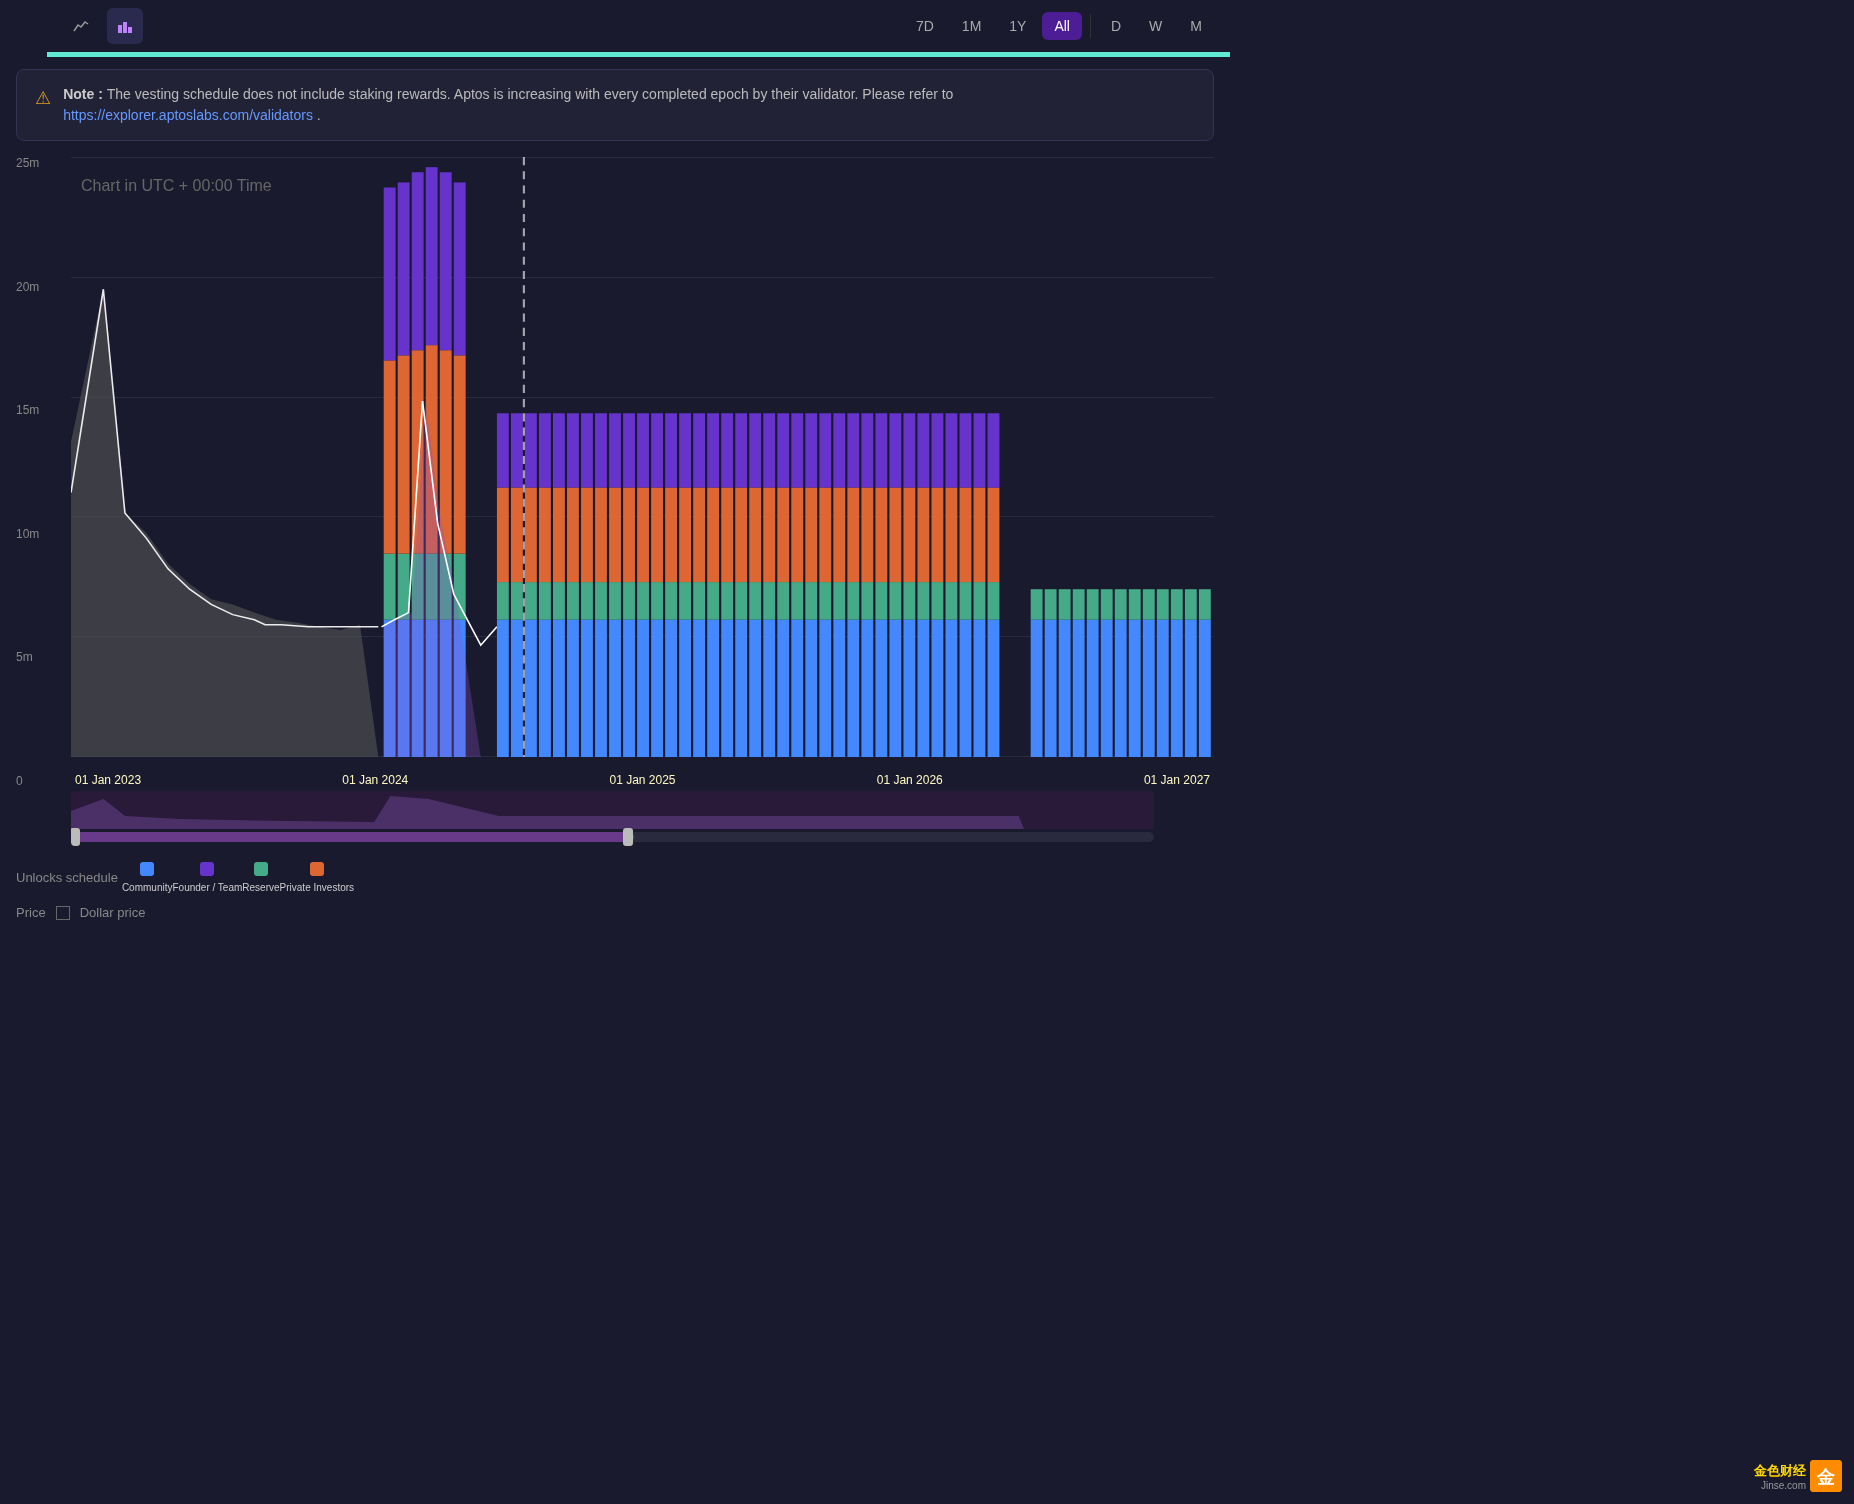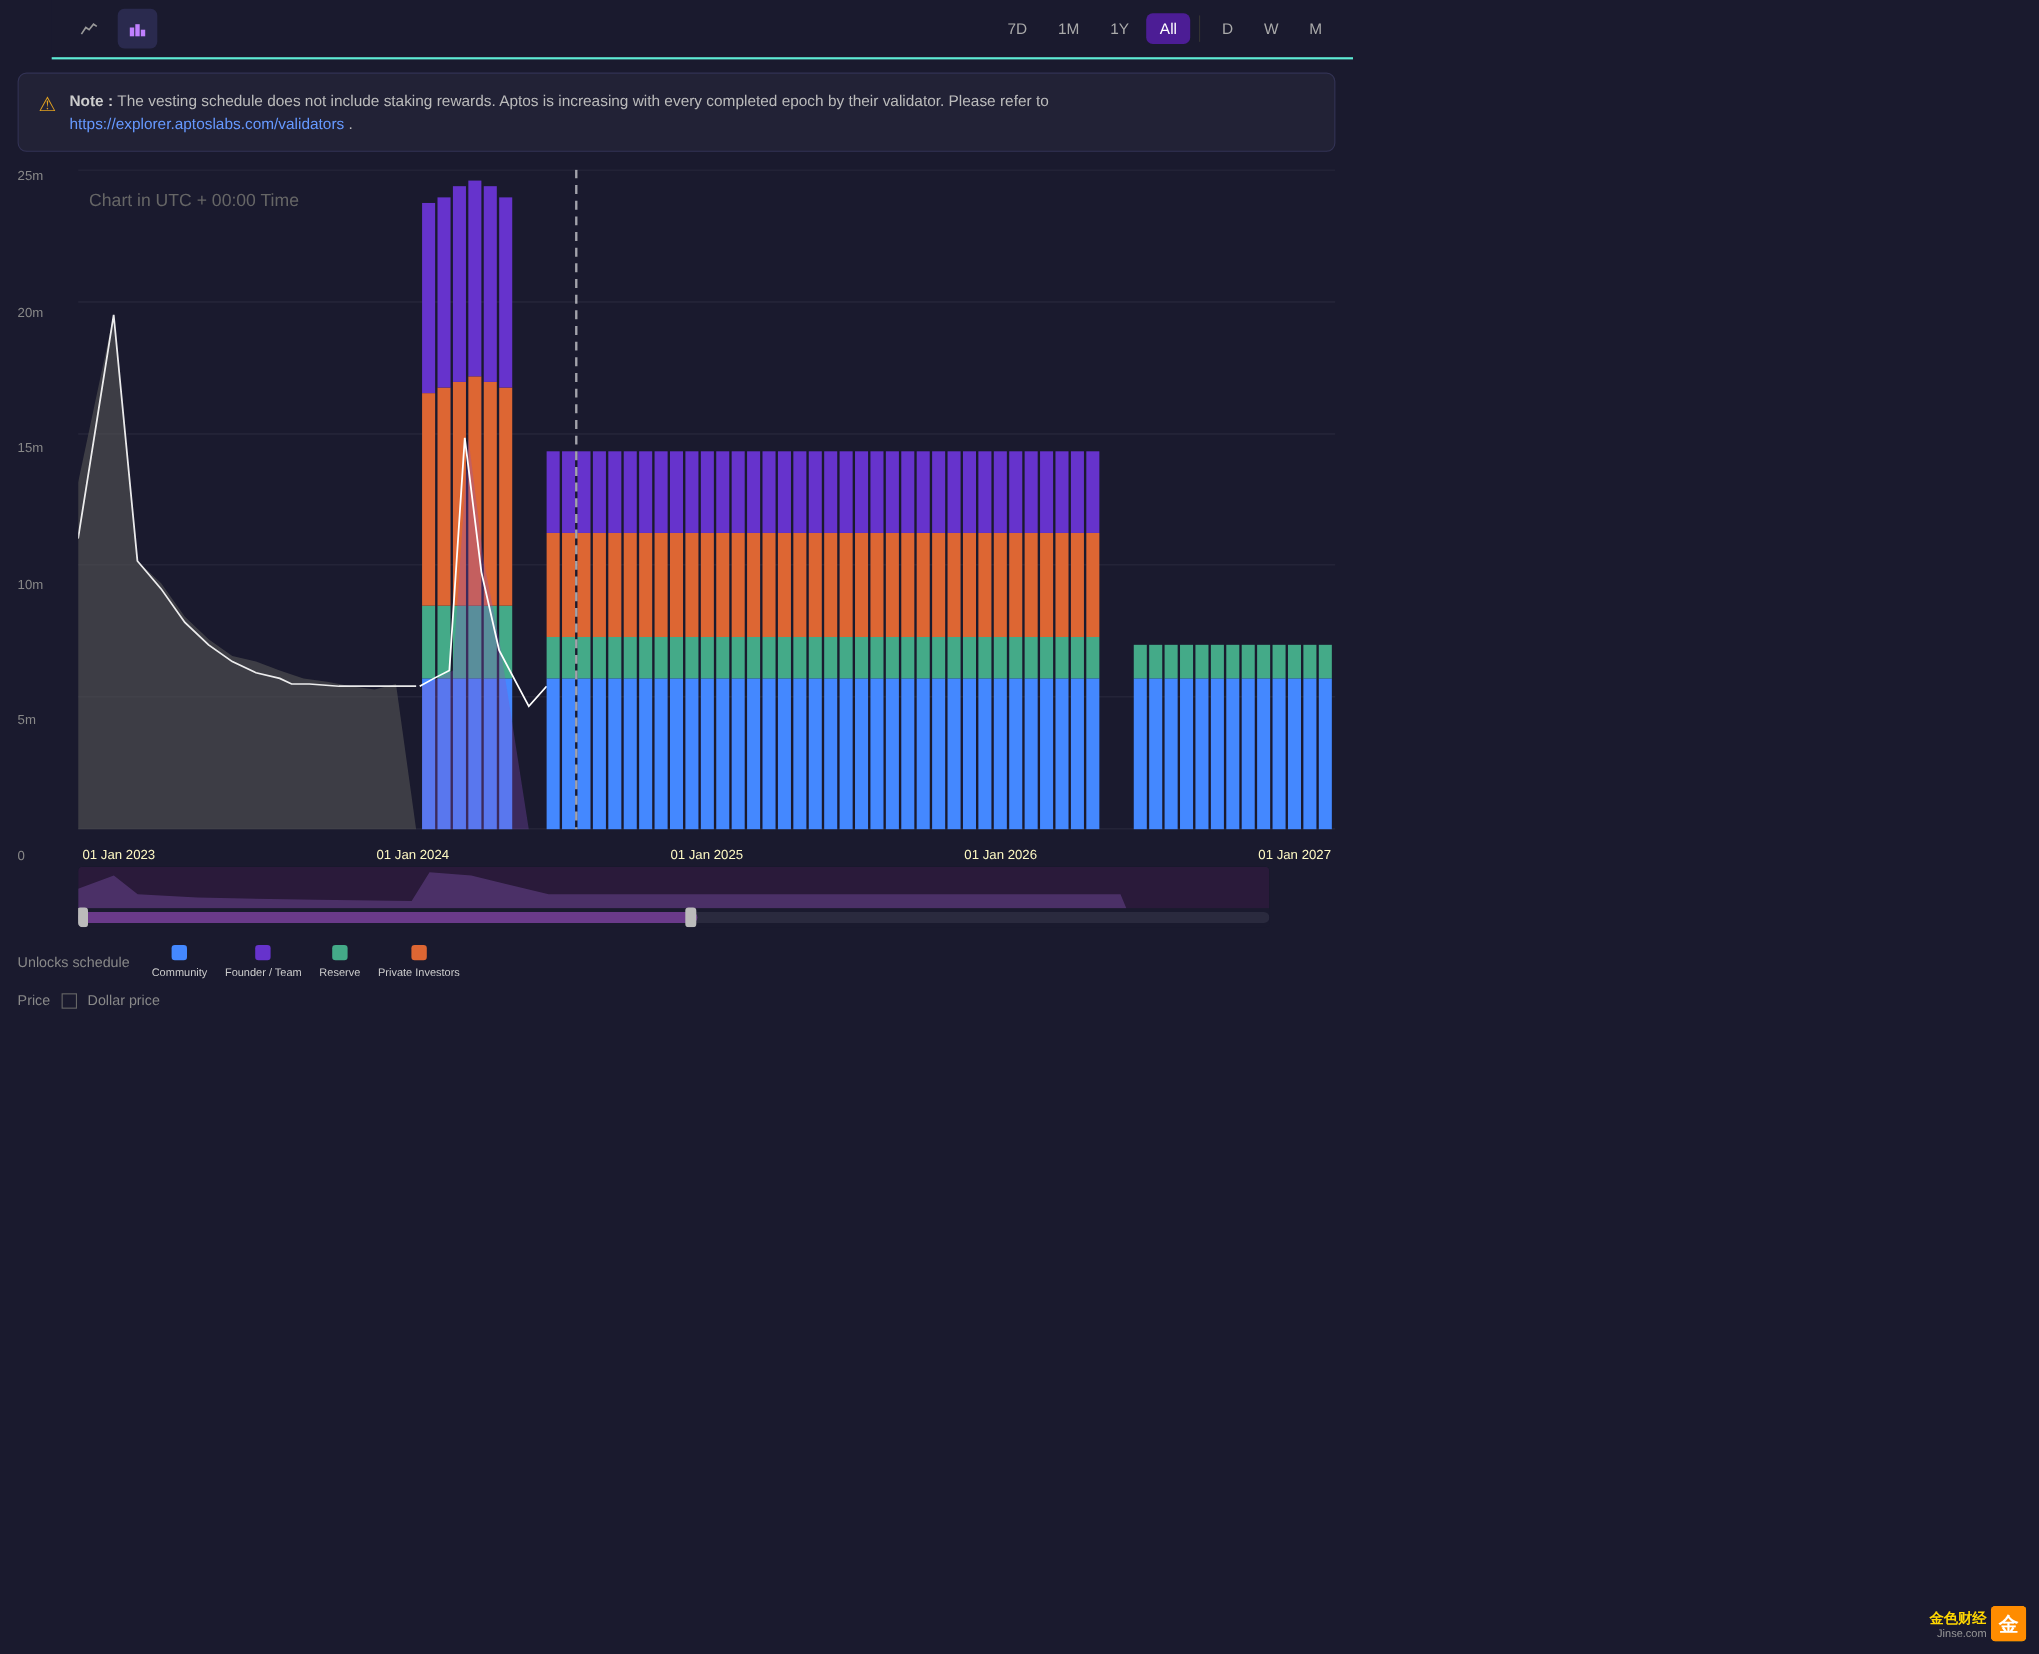--- a/index.html
+++ b/index.html
@@ -9,21 +9,21 @@
       font-family: -apple-system, BlinkMacSystemFont, 'Segoe UI', sans-serif;
       width: 1230px;
       min-height: 1000px;
     }
     .top-bar {
       display: flex;
       align-items: center;
       justify-content: space-between;
       padding: 8px 16px;
       background: #1a1a2e;
-      border-bottom: 2px solid #5eead4;
+      border-bottom: 5px solid #5eead4;
       margin-left: 47px;
     }
     .top-bar-left { display: flex; gap: 8px; }
     .icon-btn {
       width: 36px; height: 36px;
       border-radius: 6px;
       border: none;
       cursor: pointer;
       display: flex; align-items: center; justify-content: center;
       background: transparent;
@@ -131,21 +131,20 @@
     .legend-container {
       display: flex;
       align-items: center;
       gap: 24px;
       padding: 16px 16px 8px 16px;
       flex-wrap: wrap;
     }
     .legend-section {
       display: flex;
       align-items: center;
-      gap: 16px;
     }
     .legend-label-main {
       font-size: 13px;
       color: #888;
       margin-right: 4px;
     }
     .legend-item {
       display: flex;
       align-items: center;
       gap: 6px;

